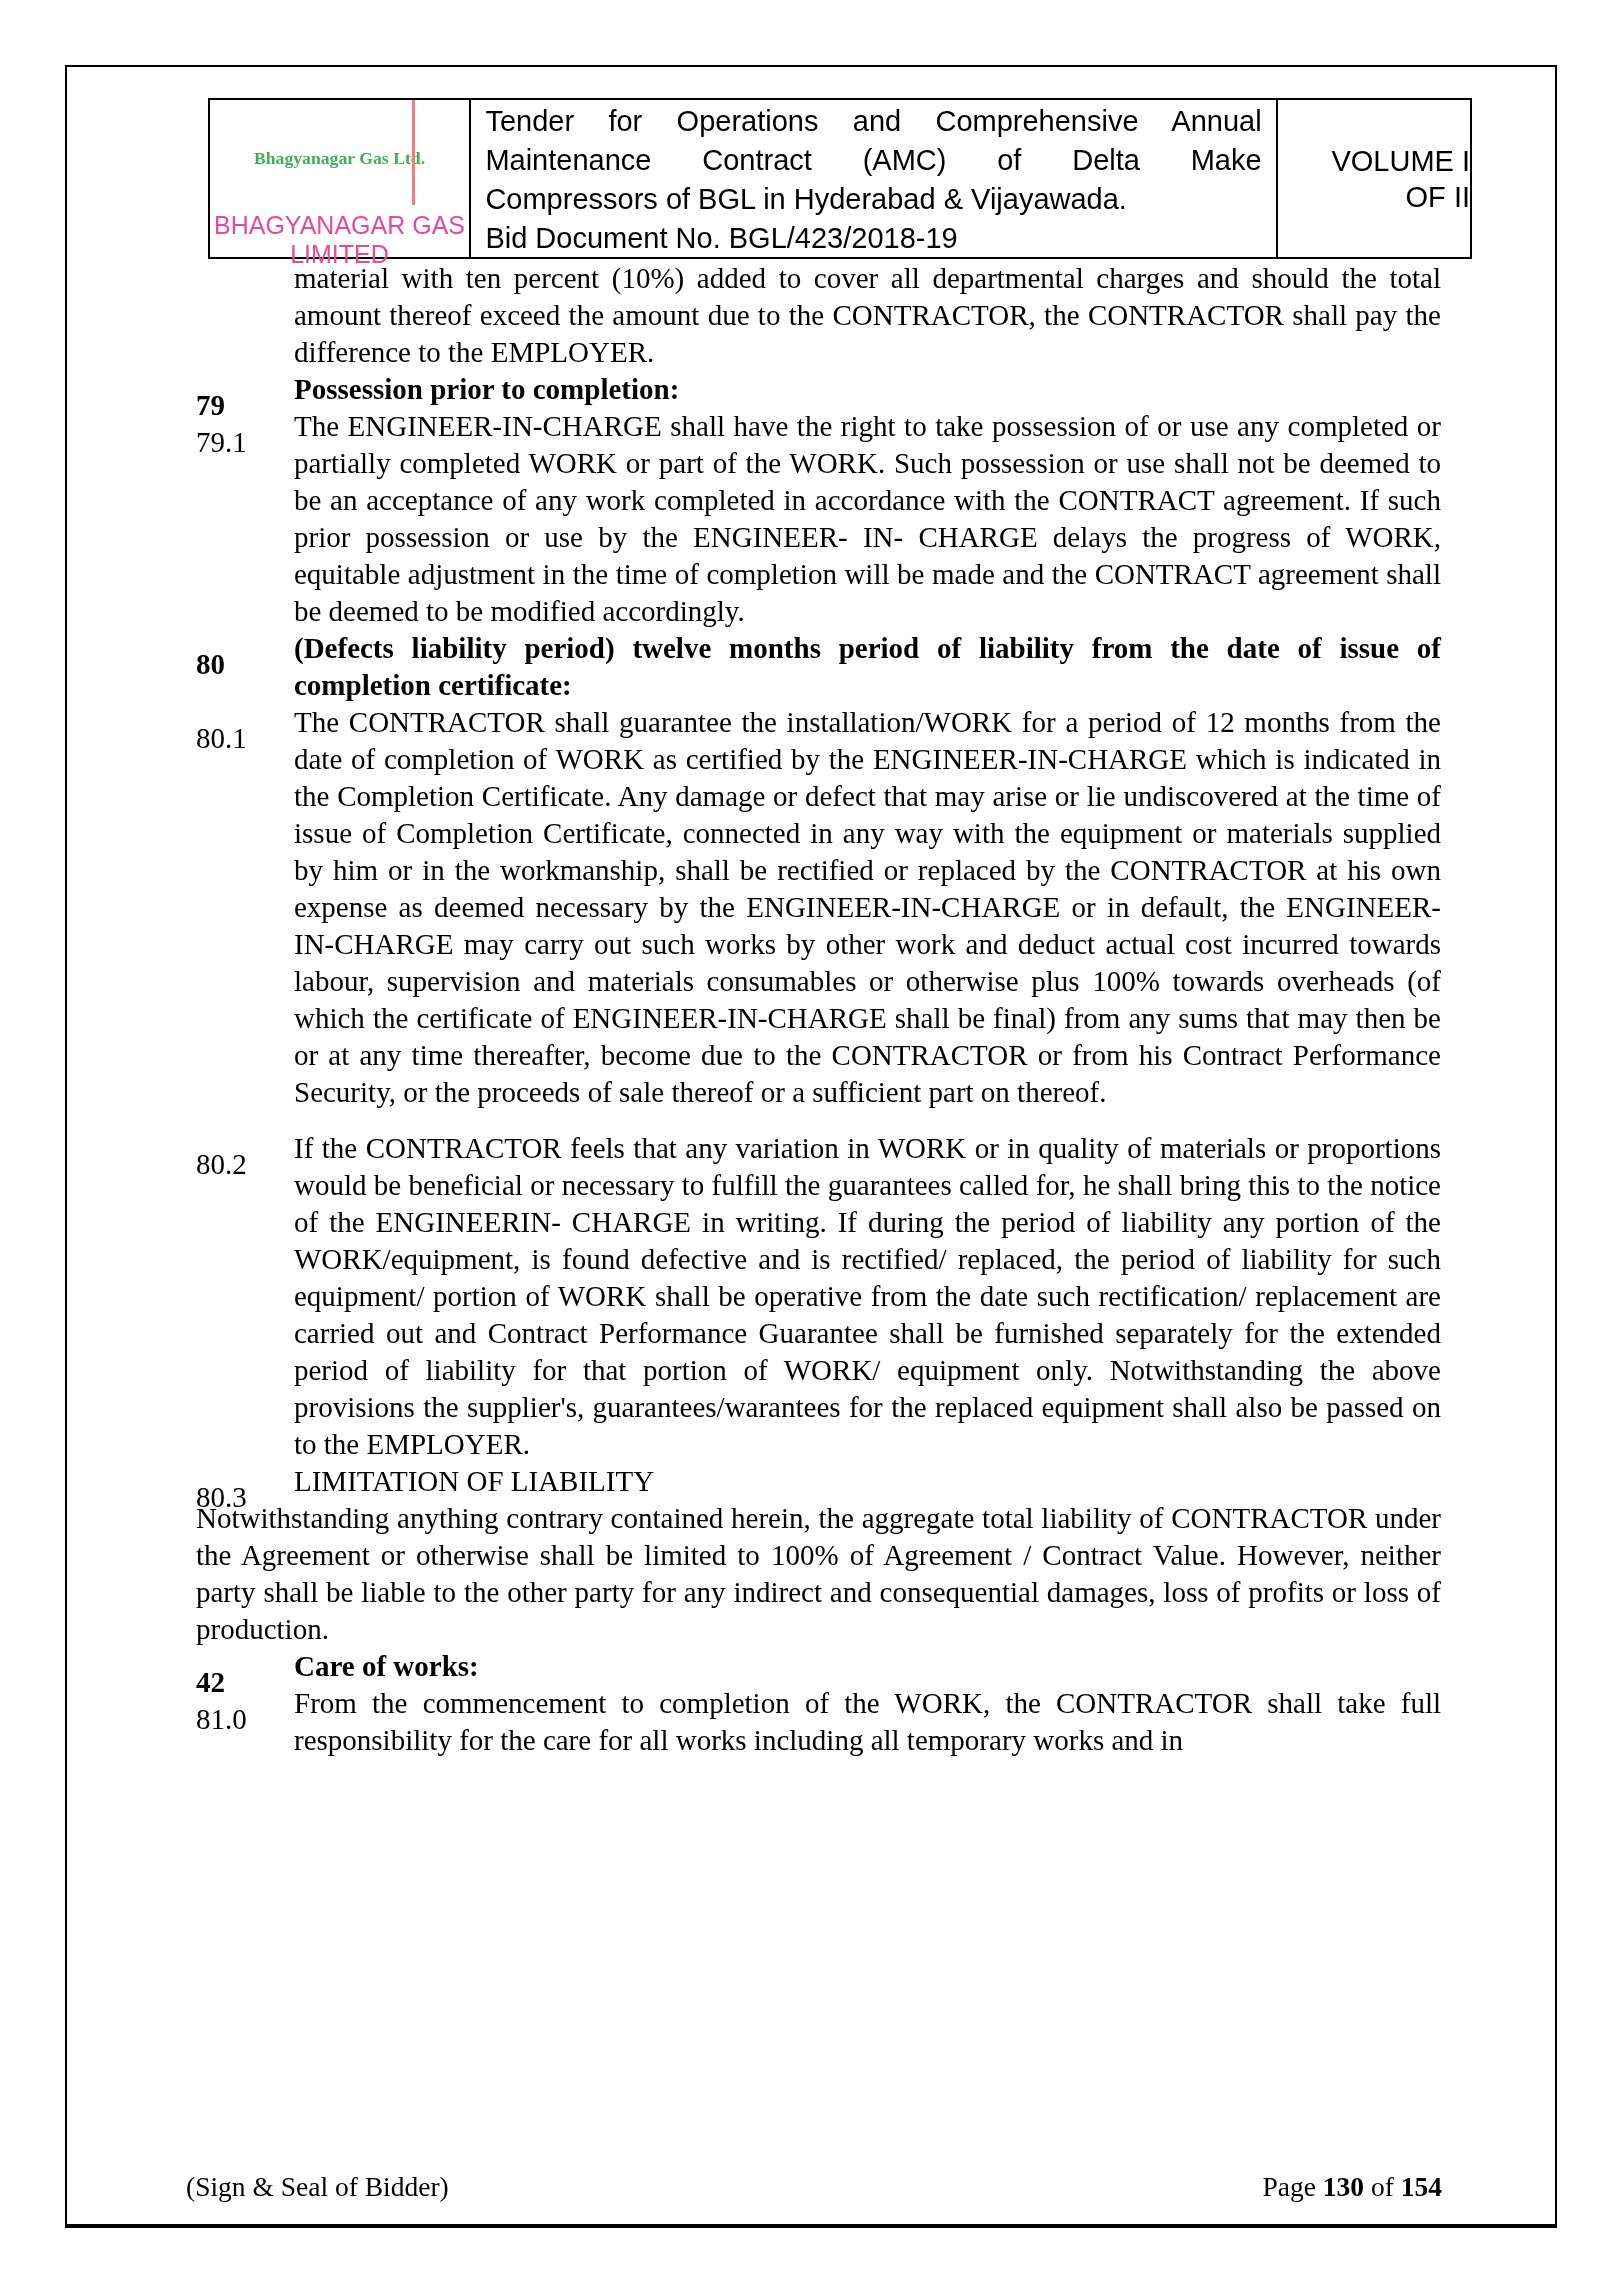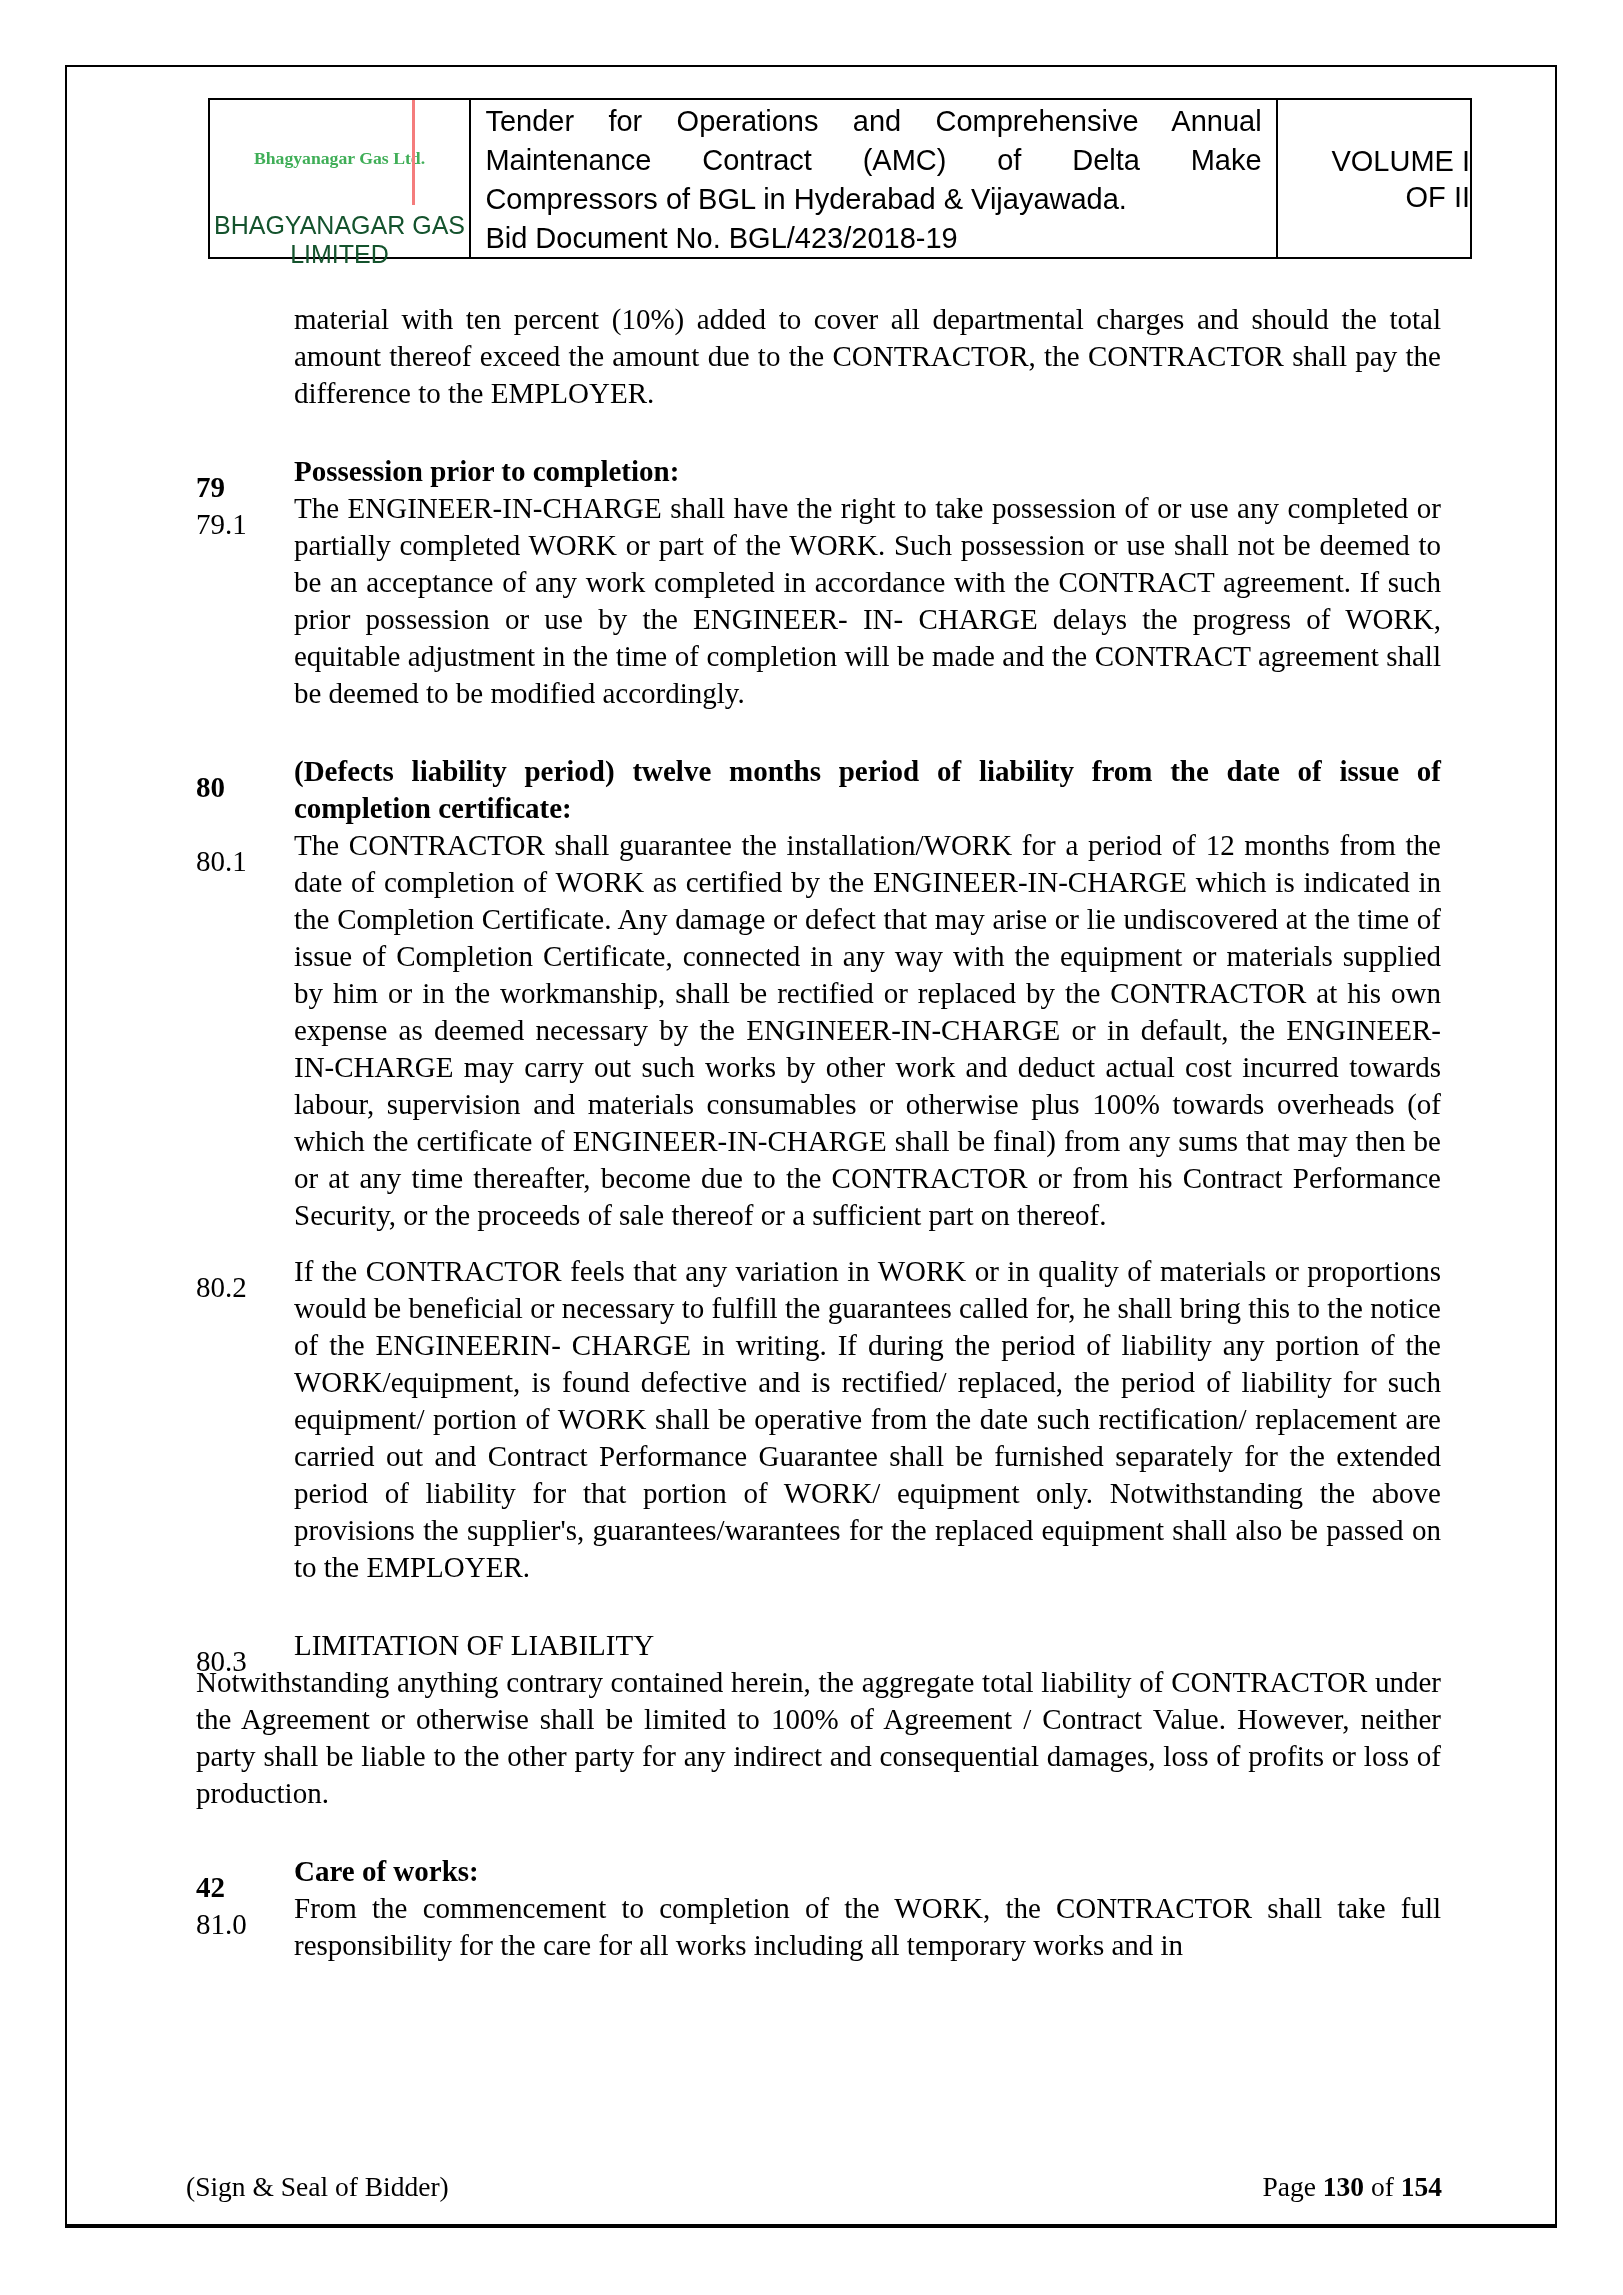--- a/index.html
+++ b/index.html
@@ -64,21 +64,21 @@
     font-size: 17.7px;
     line-height: 19.6px;
     color: var(--logo-subtitle-green, #3fae57);
     margin-top: 5px;
   }
   .company-name {
     margin-top: 6.5px;
     font-size: 25px;
     line-height: 29.4px;
     text-align: center;
-    color: #14532d;
+    color: #ec4899;
   }
   .ht-cell-title {
     flex: 1;
     box-sizing: border-box;
     border-right: 2.6px solid #000;
     padding: 2px 14.4px 0 14.4px;
   }
   .ht-line {
     font-size: 29px;
     line-height: 39px;
@@ -114,21 +114,21 @@
     margin: 0;
   }
   .clause .num {
     position: absolute;
     left: 0;
     top: 16px;
     text-align: left;
   }
   .clause.full { padding-left: 0; }
   .clause.bold { font-weight: bold; }
-  .clause.gap { margin-top: 41px; }
+  .clause.gap { }
   .clause.smallgap { margin-top: 19px; }
   
   .doc-footer {
     position: absolute;
     left: 186px;
     top: 2170px;
     width: 1256px;
     display: flex;
     justify-content: space-between;
     align-items: baseline;

